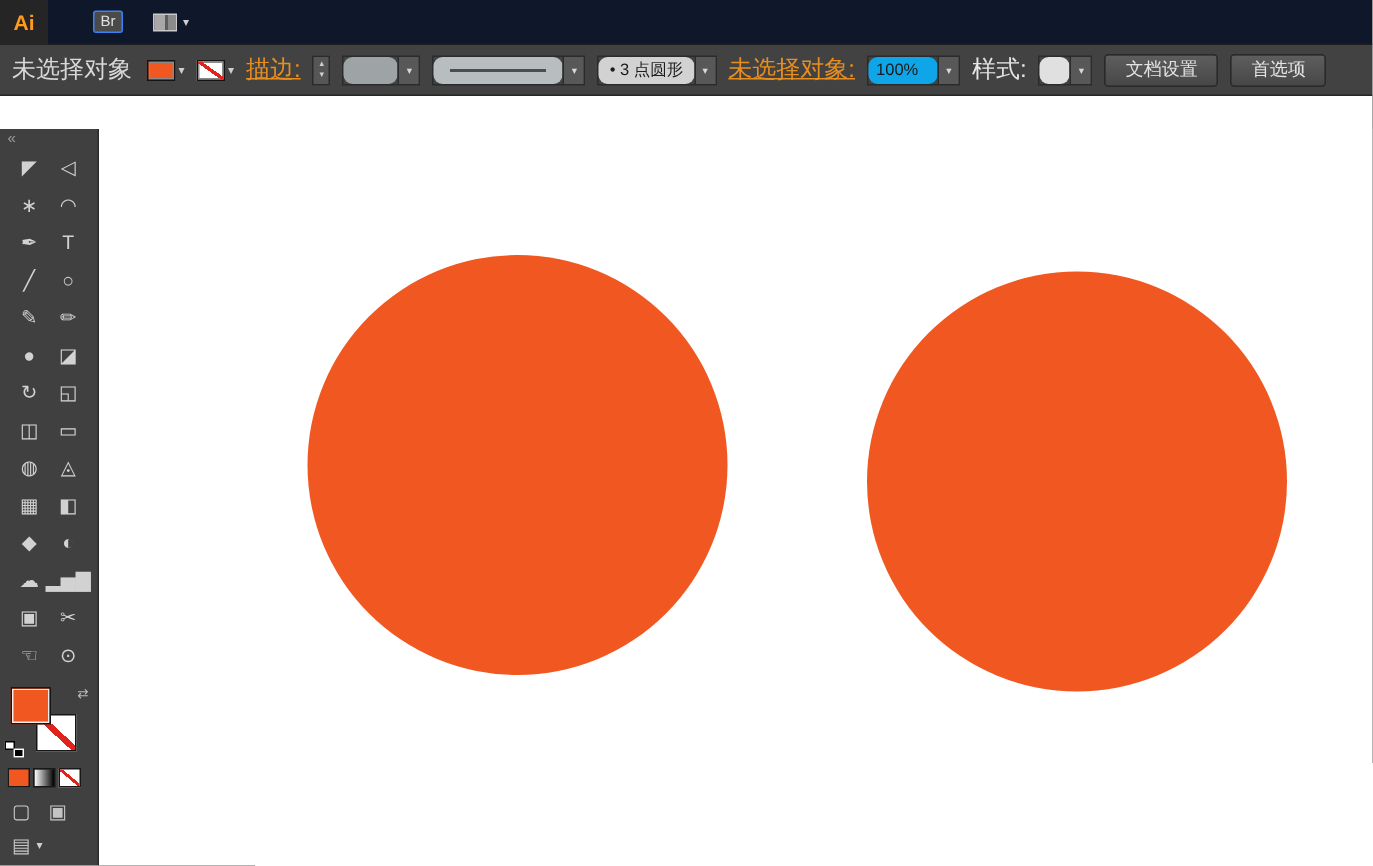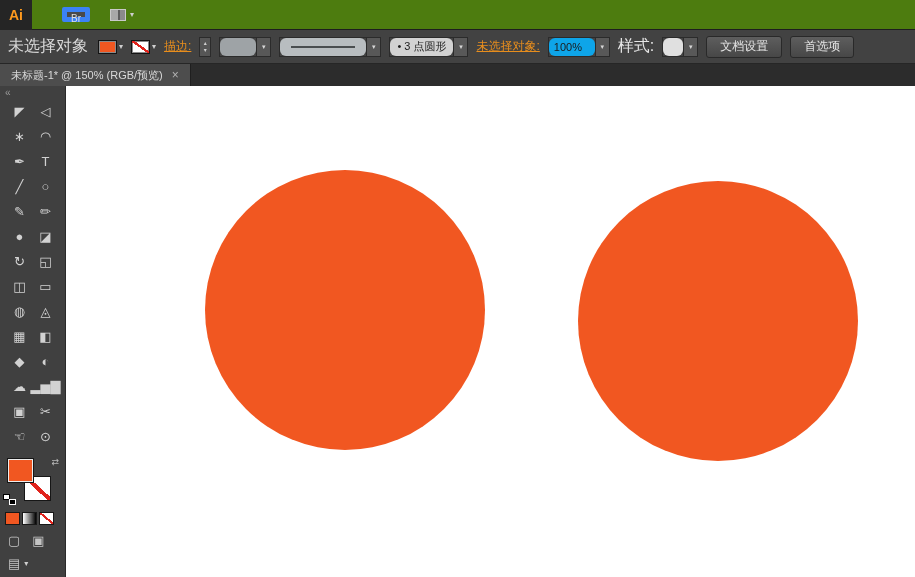--- a/index.html
+++ b/index.html
@@ -6,31 +6,31 @@
   html,body { background:#666; }
   .app {
     position:relative; width:915px; height:577px; overflow:hidden;
     font-family:"Liberation Sans","DejaVu Sans",sans-serif;
     background:#fff; user-select:none;
   }
 
   
   .menubar {
     position:absolute; top:0; left:0; right:0; height:30px;
-    background:#4d7c0f; border-bottom:1px solid #1e1e1e;
+    background:#0f172a; border-bottom:1px solid #1e1e1e;
     display:flex; align-items:center;
   }
   .logo {
     width:32px; height:30px; display:flex; align-items:center; justify-content:center;
     color:#ff9a1e; font-weight:bold; font-size:14px; background:#252525; margin-right:4px;
   }
   .menus { display:flex; height:30px; }
   .menu-item { color:#e3e3e3; font-size:12px; line-height:30px; padding:0 9px; cursor:default; white-space:nowrap; }
   .br-badge {
-    margin-left:26px; background:#4a4a4a; border:5px solid #3b82f6; border-radius:2px;
+    margin-left:26px; background:#4a4a4a; border:1px solid #3b82f6; border-radius:2px;
     color:#e0e0e0; font-size:10px; height:15px; line-height:13px; padding:0 4px;
   }
   .layout-switch { margin-left:20px; display:flex; align-items:center; gap:4px; }
   .layout-grid {
     display:inline-block; width:16px; height:12px; border:1px solid #c9c9c9;
     background:linear-gradient(90deg,#a8a8a8 0 7px,#5d5d5d 7px 9px,#8a8a8a 9px 100%);
   }
   .caret { font-size:8px; color:#cfcfcf; line-height:1; }
 
   
@@ -40,21 +40,21 @@
     display:flex; align-items:center; padding:0 8px; gap:8px; white-space:nowrap;
   }
   .status { color:#d8d8d8; font-size:16px; margin-right:2px; }
   .swatch-wrap { display:flex; align-items:center; gap:2px; }
   .swatch { width:19px; height:14px; border:1px solid #141414; box-shadow:inset 0 0 0 1px #8a8a8a; }
   .none-box { background:#fff; position:relative; overflow:hidden; }
   .none-box::after {
     content:""; position:absolute; inset:0;
     background:linear-gradient(to top right,transparent 45%,#e0231c 45%,#e0231c 57%,transparent 57%);
   }
-  .link { color:#e88e1d; font-size:12px; text-decoration:underline; cursor:pointer; }
+  .link { color:#e88e1d; font-size:16px; text-decoration:underline; cursor:pointer; }
   .stepper {
     width:12px; height:20px; background:#565656; border:1px solid #2b2b2b;
     display:flex; flex-direction:column; align-items:center; justify-content:center;
   }
   .stepper span { font-size:6px; line-height:7px; color:#cfcfcf; }
   .combo { display:flex; height:20px; border:1px solid #2b2b2b; }
   .combo .box { display:flex; align-items:center;border-radius:6px; }
   .caret-btn {
     width:14px; background:#585858; color:#d8d8d8; font-size:7px;
     display:flex; align-items:center; justify-content:center; border-left:1px solid #2b2b2b;
@@ -169,26 +169,20 @@
     <span class="label">样式:</span>
     <span class="combo">
       <span class="box box-style"></span>
       <span class="caret-btn">▾</span>
     </span>
 
     <button class="bar-btn">文档设置</button>
     <button class="bar-btn">首选项</button>
   </div>
 
-  <div class="tabbar">
-    <div class="doc-tab">
-      <span>未标题-1* @ 150% (RGB/预览)</span>
-      <span class="tab-close">×</span>
-    </div>
-  </div>
 
   <div class="main">
 
     <div class="toolbar">
       <span class="collapse">«</span>
       <div class="tool-grid" id="tool-grid">
           <div class="tool">◤</div>
           <div class="tool">◁</div>
           <div class="tool">∗</div>
           <div class="tool">◠</div>

